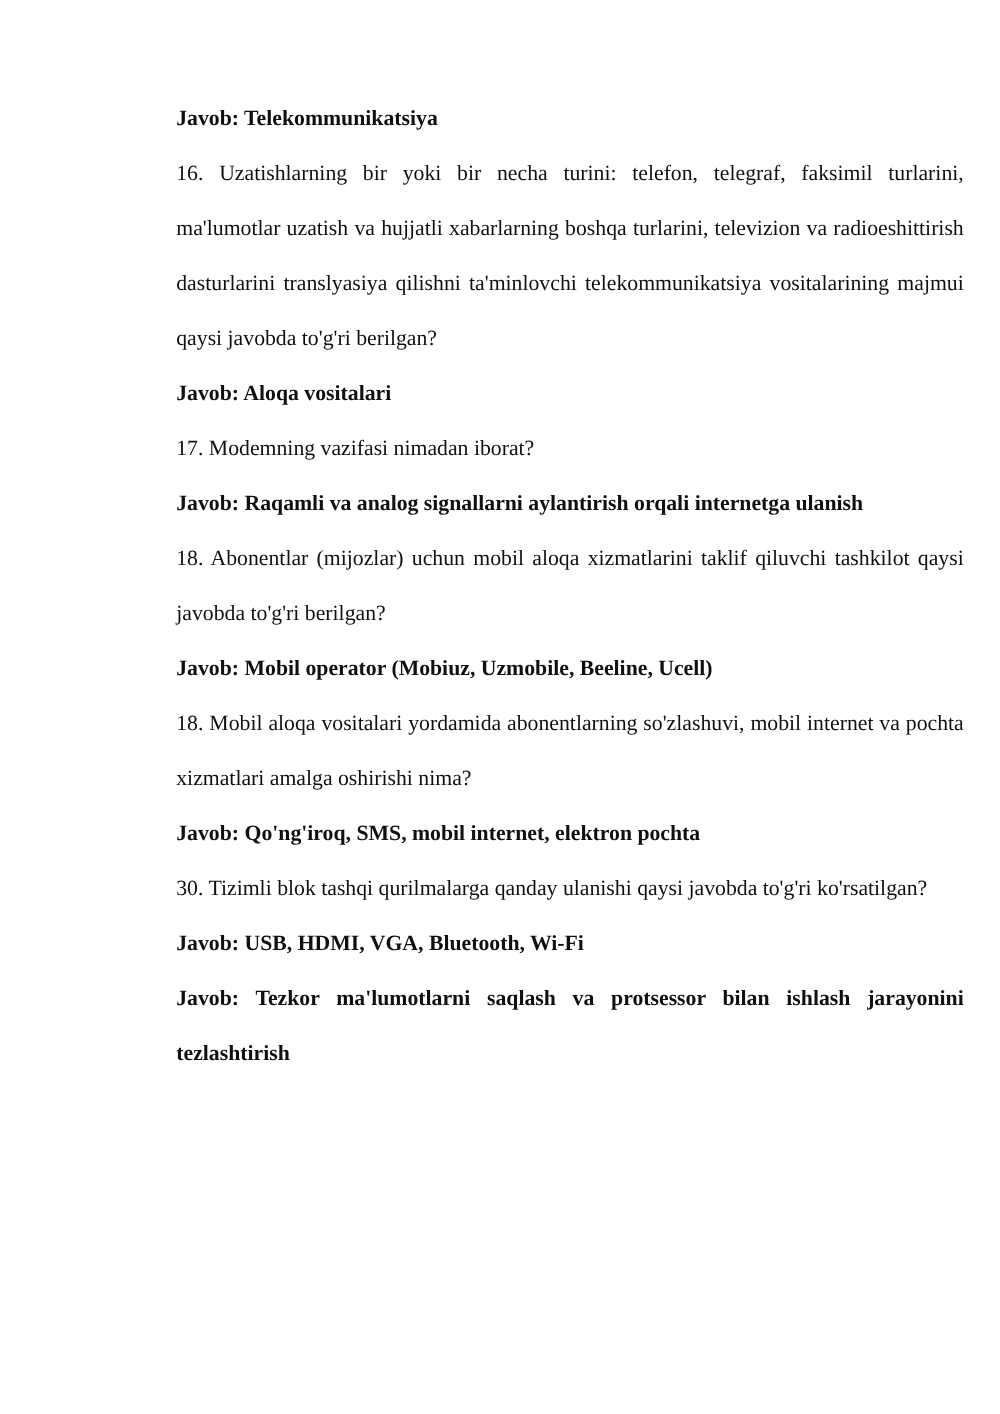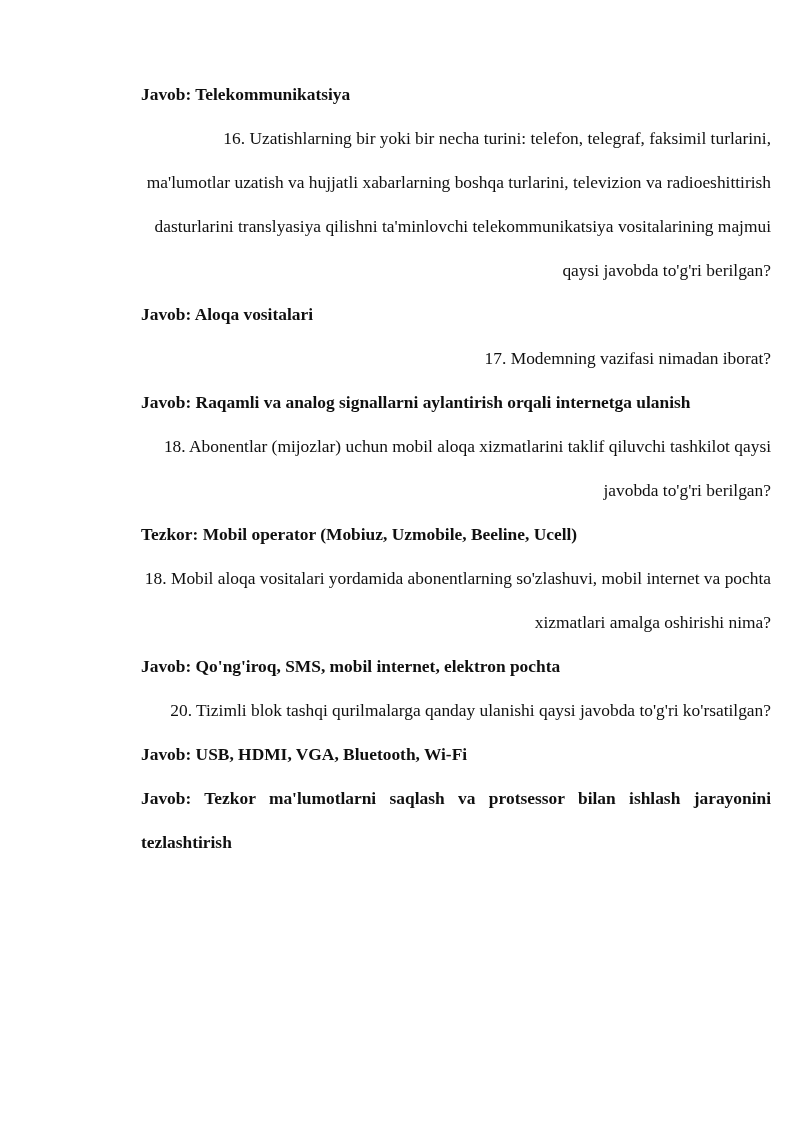--- a/index.html
+++ b/index.html
@@ -42,48 +42,47 @@
   }
   
   .block.single {
     text-align: left;
   }
   .block.answer {
     font-weight: bold;
   }
   .block.question {
     font-weight: normal;
-    text-align: right;
   }
 </style>
 </head>
 <body>
 
 <div class="page">
   <div class="content">
 
     <p class="block answer single">Javob: Telekommunikatsiya</p>
 
     <p class="block question">16. Uzatishlarning bir yoki bir necha turini: telefon, telegraf, faksimil turlarini, ma'lumotlar uzatish va hujjatli xabarlarning boshqa turlarini, televizion va radioeshittirish dasturlarini translyasiya qilishni ta'minlovchi telekommunikatsiya vositalarining majmui qaysi javobda to'g'ri berilgan?</p>
 
     <p class="block answer single">Javob: Aloqa vositalari</p>
 
     <p class="block question single">17. Modemning vazifasi nimadan iborat?</p>
 
     <p class="block answer single">Javob: Raqamli va analog signallarni aylantirish orqali internetga ulanish</p>
 
     <p class="block question">18. Abonentlar (mijozlar) uchun mobil aloqa xizmatlarini taklif qiluvchi tashkilot qaysi javobda to'g'ri berilgan?</p>
 
-    <p class="block answer single">Tezkor: Mobil operator (Mobiuz, Uzmobile, Beeline, Ucell)</p>
+    <p class="block answer single">Javob: Mobil operator (Mobiuz, Uzmobile, Beeline, Ucell)</p>
 
     <p class="block question">18. Mobil aloqa vositalari yordamida abonentlarning so'zlashuvi, mobil internet va pochta xizmatlari amalga oshirishi nima?</p>
 
     <p class="block answer single">Javob: Qo'ng'iroq, SMS, mobil internet, elektron pochta</p>
 
-    <p class="block question">20. Tizimli blok tashqi qurilmalarga qanday ulanishi qaysi javobda to'g'ri ko'rsatilgan?</p>
+    <p class="block question">30. Tizimli blok tashqi qurilmalarga qanday ulanishi qaysi javobda to'g'ri ko'rsatilgan?</p>
 
     <p class="block answer single">Javob: USB, HDMI, VGA, Bluetooth, Wi-Fi</p>
 
 
     <p class="block answer">Javob: Tezkor ma'lumotlarni saqlash va protsessor bilan ishlash jarayonini tezlashtirish</p>
 
   </div>
 </div>
 
 </body></html>

